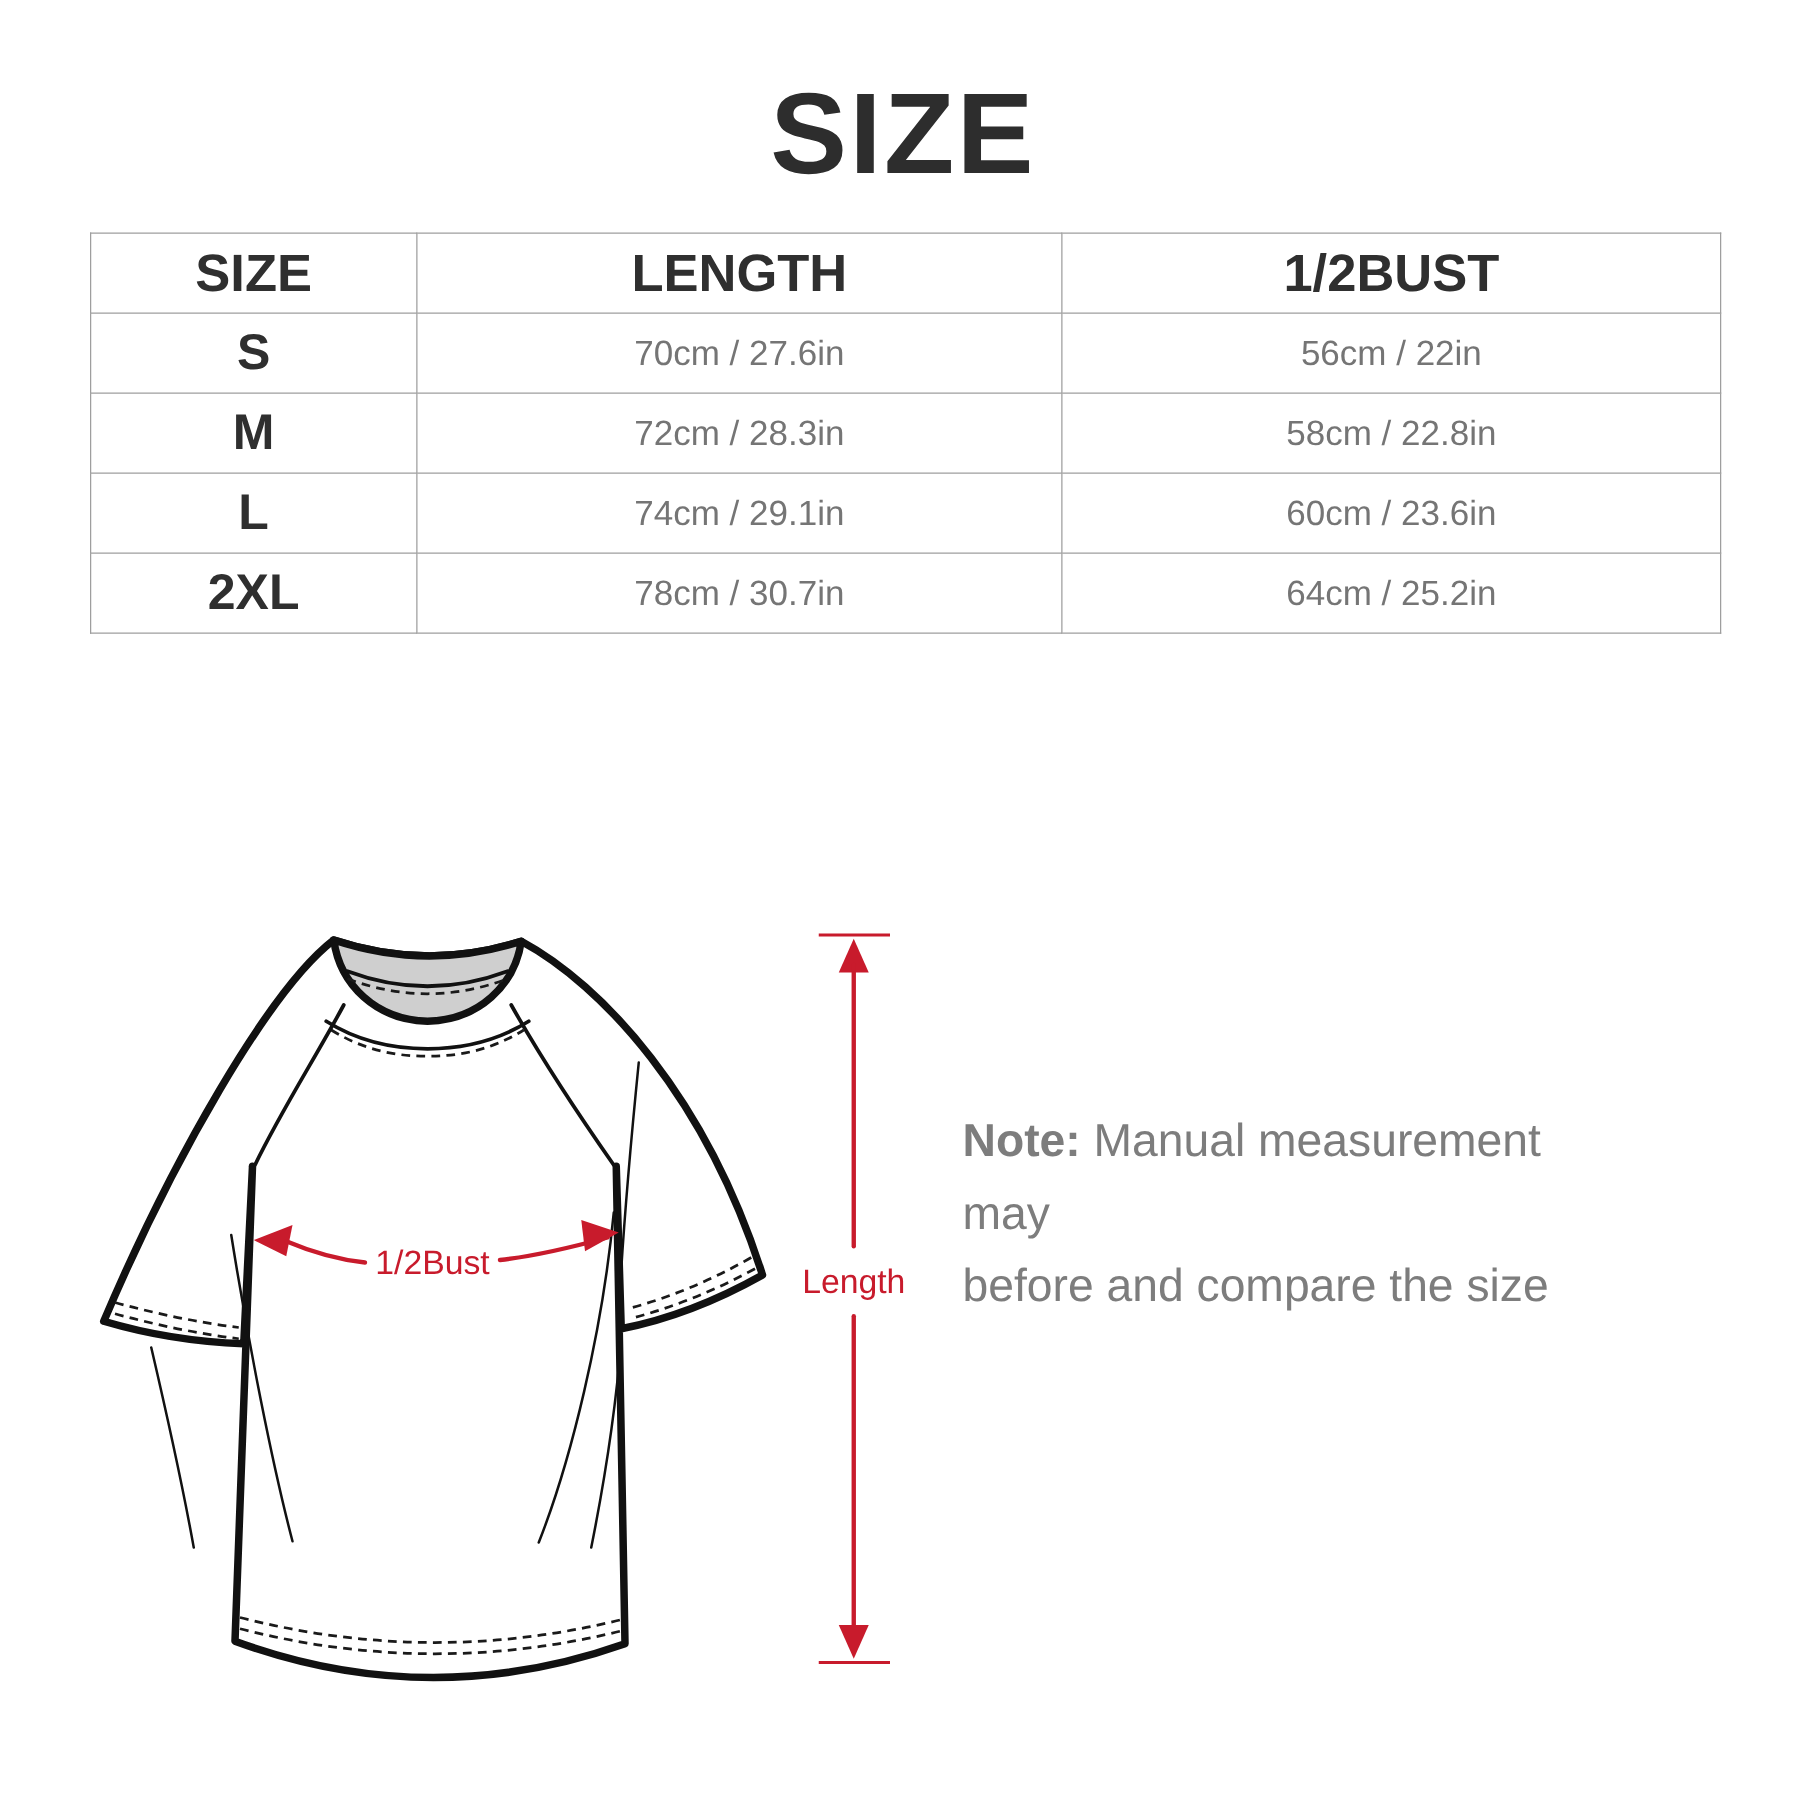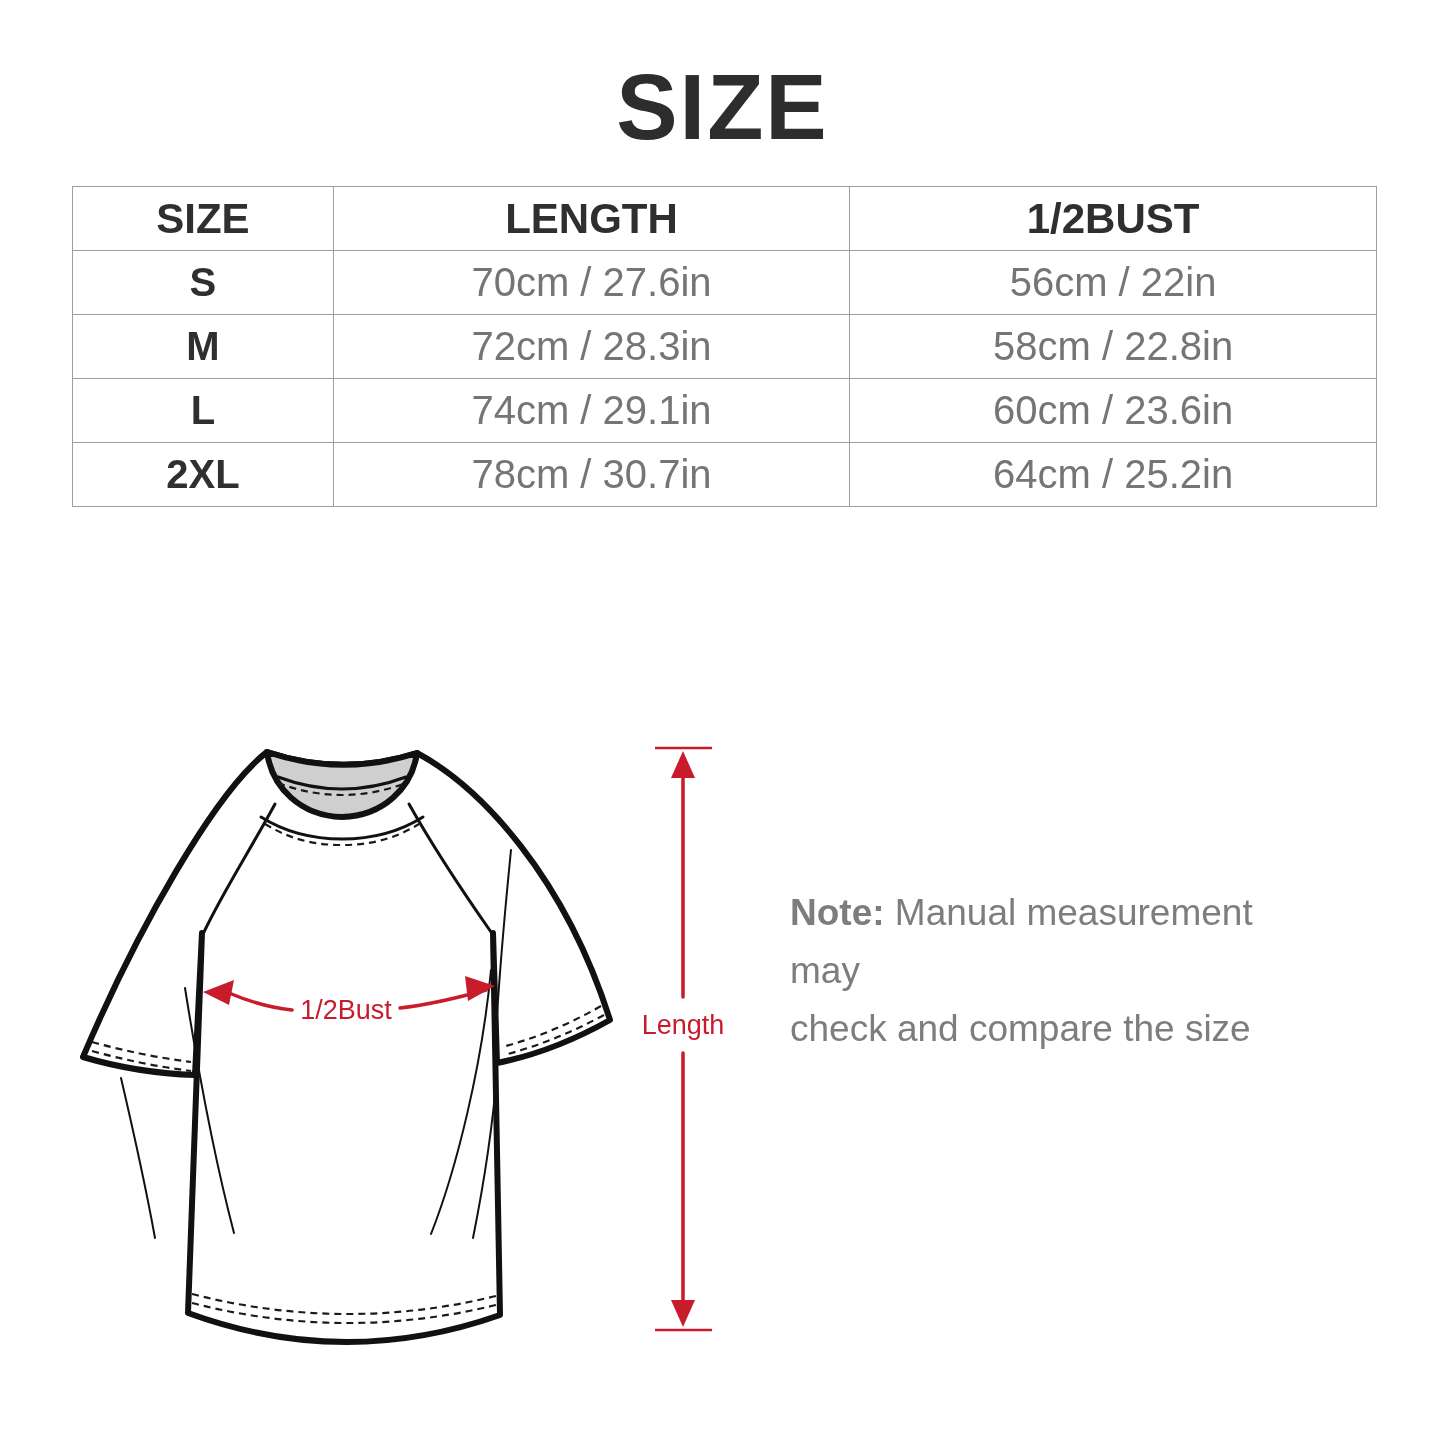--- a/index.html
+++ b/index.html
@@ -30,34 +30,34 @@
   .size-table col.c1{width:20%;}
   .size-table col.c2{width:39.6%;}
   .size-table col.c3{width:40.4%;}
   .size-table th,.size-table td{
     border:1px solid var(--border);
     height:64px;text-align:center;vertical-align:middle;
     background:#fff;
   }
   .size-table th{font-size:42px;font-weight:bold;color:#2f2f2f;}
   .size-table td.size-cell{font-size:40px;font-weight:bold;color:#2f2f2f;}
-  .size-table td.val-cell{font-size:40px;font-weight:normal;color:var(--value);}
+  .size-table td.val-cell{font-size:28px;font-weight:normal;color:var(--value);}
   svg.diagram{position:absolute;left:45px;top:720px;}
   .outline{fill:#ffffff;stroke:var(--ink);stroke-width:6;stroke-linejoin:round;}
   .collar-fill{fill:var(--collar);stroke:var(--ink);stroke-width:6;stroke-linejoin:round;}
   .med{fill:none;stroke:var(--ink);stroke-width:3;stroke-linecap:round;}
   .thin{fill:none;stroke:var(--ink);stroke-width:2;stroke-linecap:round;}
   .stitch{fill:none;stroke:#1a1a1a;stroke-width:2.2;stroke-dasharray:7 5;}
   .red-line{fill:none;stroke:var(--accent);stroke-width:3.5;stroke-linecap:round;}
   .red-tick{fill:none;stroke:var(--accent);stroke-width:2.5;}
   .red-fill{fill:var(--accent);stroke:none;}
   .red-label{fill:var(--accent);font-family:"Liberation Sans", sans-serif;font-size:27px;}
   .note-block{
     position:absolute;left:770px;top:884px;width:500px;
-    font-size:37px;line-height:58px;color:var(--note);margin-left:20px;
+    font-size:37px;line-height:58px;color:var(--note);
   }
   .note-line{display:block;}
   .note-label{font-weight:bold;}
 </style>
 </head>
 <body>
 
 <div class="page-title">SIZE</div>
 
 <table class="size-table">
@@ -156,14 +156,14 @@
     <path class="red-line" d="M 638,52 L 638,277"></path>
     <text class="red-label" x="638" y="314" text-anchor="middle">Length</text>
     <path class="red-line" d="M 638,333 L 638,586"></path>
     <polygon class="red-fill" points="638,607 626,580 650,580"></polygon>
     <path class="red-tick" d="M 610,610 L 667,610"></path>
   </g>
 </svg>
 
 <div class="note-block">
   <span class="note-line"><span class="note-label">Note:</span> <span>Manual measurement may</span></span>
-  <span class="note-line">check and compare the size</span>
+  <span class="note-line">before and compare the size</span>
 </div>
 
 </body></html>

